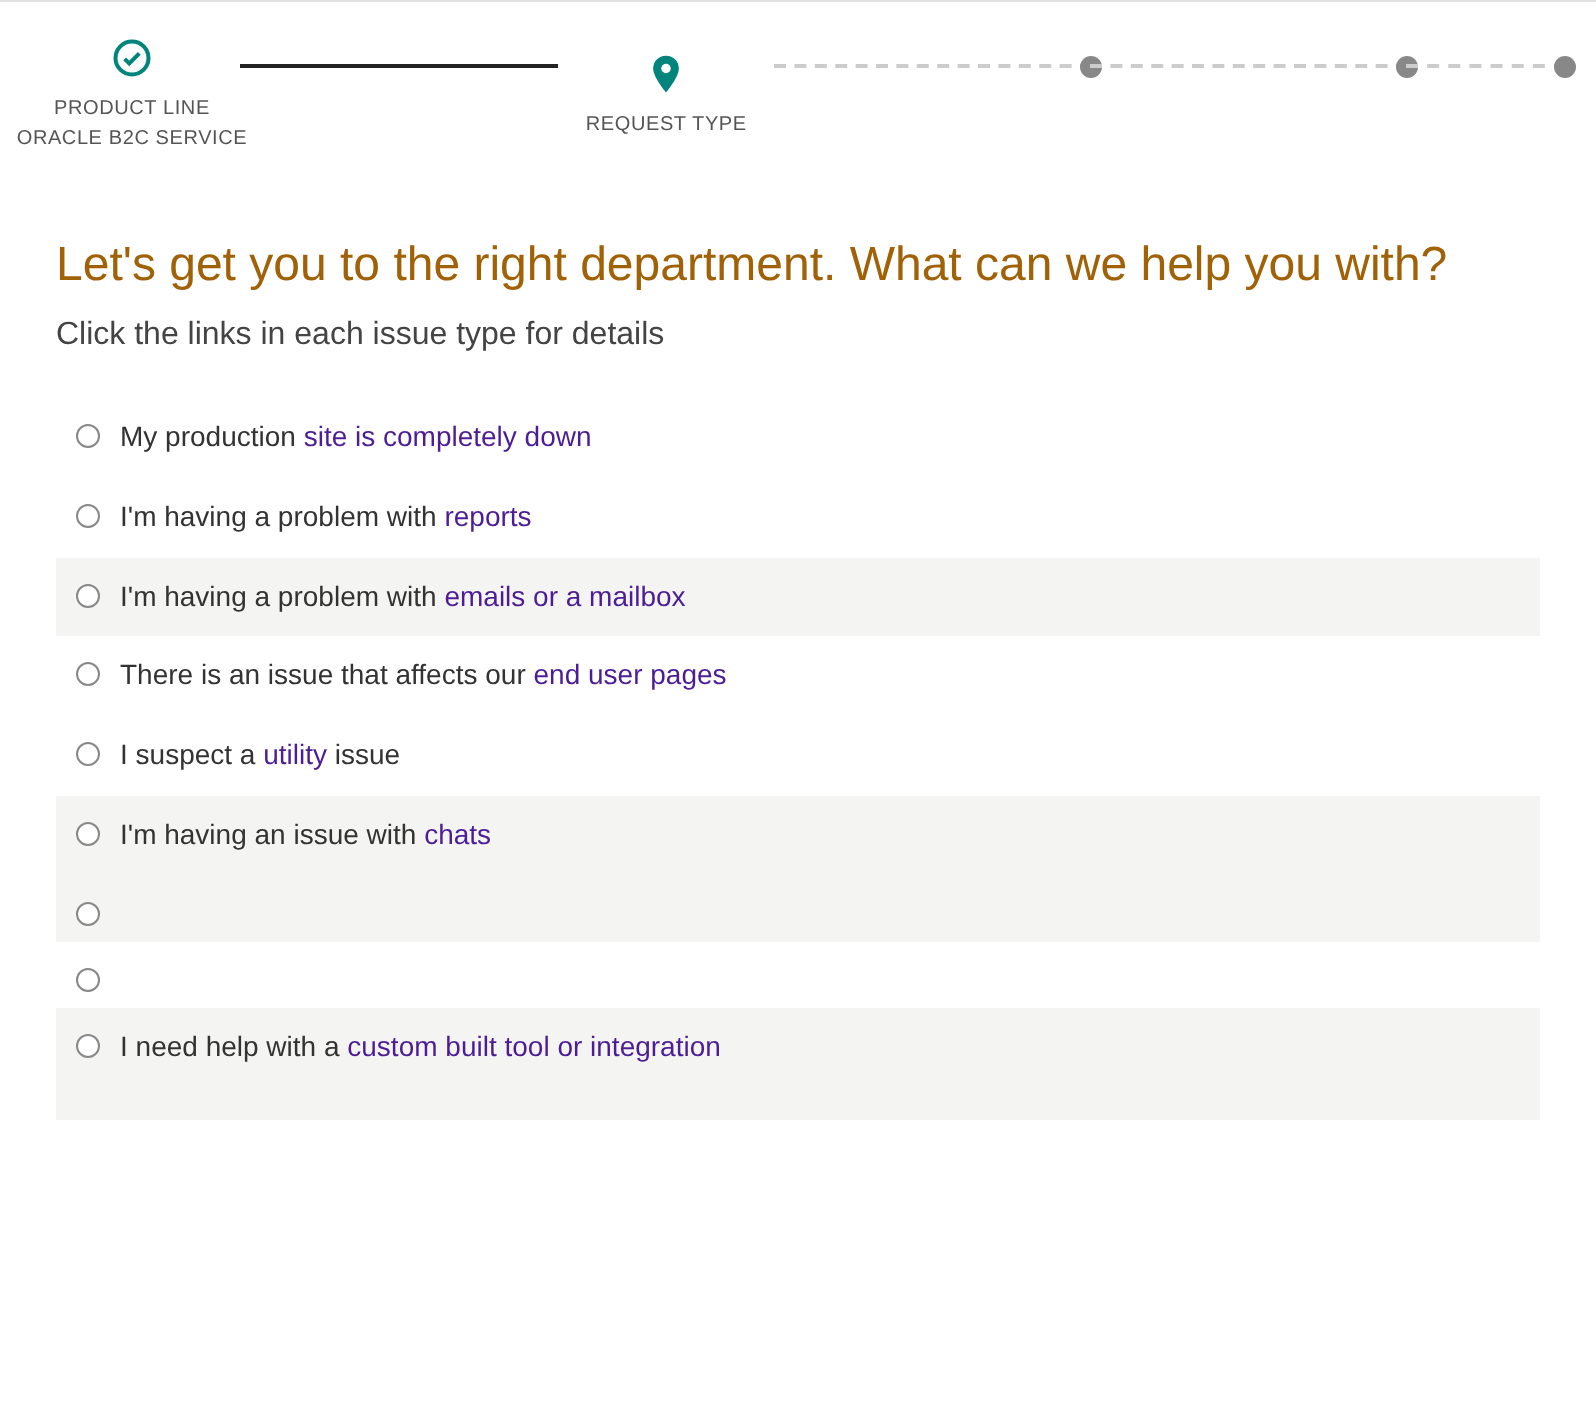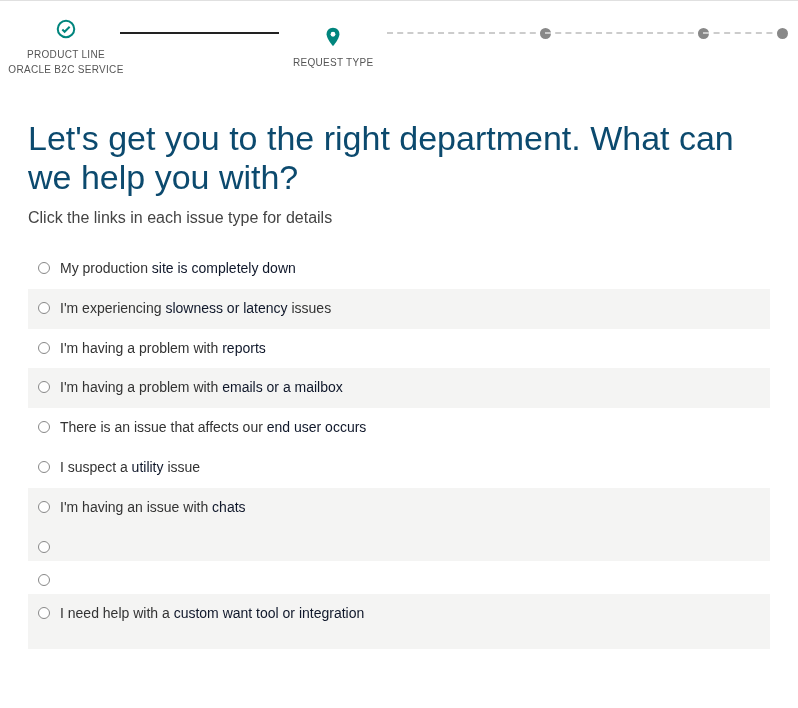--- a/index.html
+++ b/index.html
@@ -60,23 +60,23 @@
   .step-dot {
     width: 11px;
     height: 11px;
     border-radius: 50%;
     background: #888;
     position: relative;
     top: -14px;
   }
   
   h1 {
-    font-size: 34px;
+    font-size: 24px;
     font-weight: 400;
-    color: #0c4a6e;
+    color: #a16207;
     margin-top: 34px;
   }
   .subhead {
     font-size: 16px;
     color: #444;
     margin-top: 12px;
     margin-bottom: 22px;
   }
   
   .options {
@@ -101,21 +101,21 @@
     border-radius: 50%;
     margin-right: 10px;
     margin-top: 5px;
     flex-shrink: 0;
     background: #fff;
   }
   .option-text {
     flex: 1;
   }
   .option-text a, .lnk {
-    color: #0f172a;
+    color: #4c1d95;
     text-decoration: none;
     cursor: pointer;
   }
 </style>
 </head>
 <body>
 
 <div class="stepper-wrap">
   <div class="stepper">
     <div class="step">
@@ -157,50 +157,46 @@
 <div class="container">
 
   <h1>Let's get you to the right department. What can we help you with?</h1>
   <div class="subhead">Click the links in each issue type for details</div>
 
   <div class="options" id="options">
       <label class="option-row">
         <span class="radio"></span>
         <span class="option-text">My production <a href="#" class="lnk">site is completely down</a></span>
       </label>
-      <label class="option-row alt">
-        <span class="radio"></span>
-        <span class="option-text">I'm experiencing <a href="#" class="lnk">slowness or latency</a> issues</span>
-      </label>
       <label class="option-row">
         <span class="radio"></span>
         <span class="option-text">I'm having a problem with <a href="#" class="lnk">reports</a></span>
       </label>
       <label class="option-row alt">
         <span class="radio"></span>
         <span class="option-text">I'm having a problem with <a href="#" class="lnk">emails or a mailbox</a></span>
       </label>
       <label class="option-row">
         <span class="radio"></span>
-        <span class="option-text">There is an issue that affects our <a href="#" class="lnk">end user occurs</a></span>
+        <span class="option-text">There is an issue that affects our <a href="#" class="lnk">end user pages</a></span>
       </label>
       <label class="option-row">
         <span class="radio"></span>
         <span class="option-text">I suspect a <a href="#" class="lnk">utility</a> issue</span>
       </label>
       <label class="option-row alt">
         <span class="radio"></span>
         <span class="option-text">I'm having an issue with <a href="#" class="lnk">chats</a></span>
       </label>
       <label class="option-row alt">
         <span class="radio"></span>
       </label>
       <label class="option-row">
         <span class="radio"></span>
       </label>
       <label class="option-row alt">
         <span class="radio"></span>
-        <span class="option-text">I need help with a <a href="#" class="lnk">custom want tool or integration</a></span>
+        <span class="option-text">I need help with a <a href="#" class="lnk">custom built tool or integration</a></span>
       </label>
       <label class="option-row alt"></label>
     </div>
 
 </div>
 
 </body></html>

